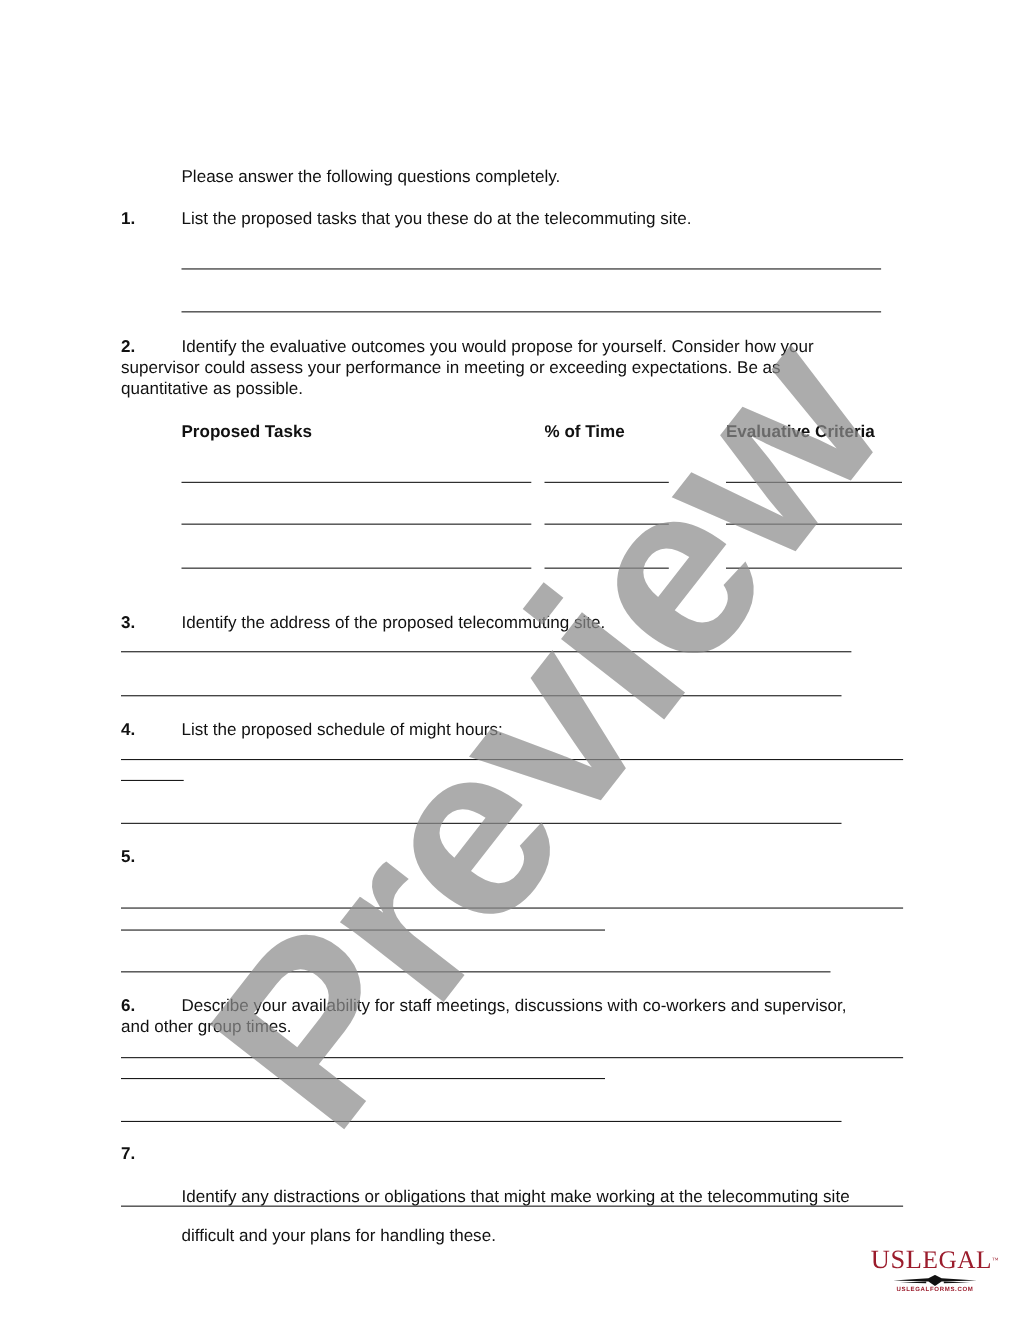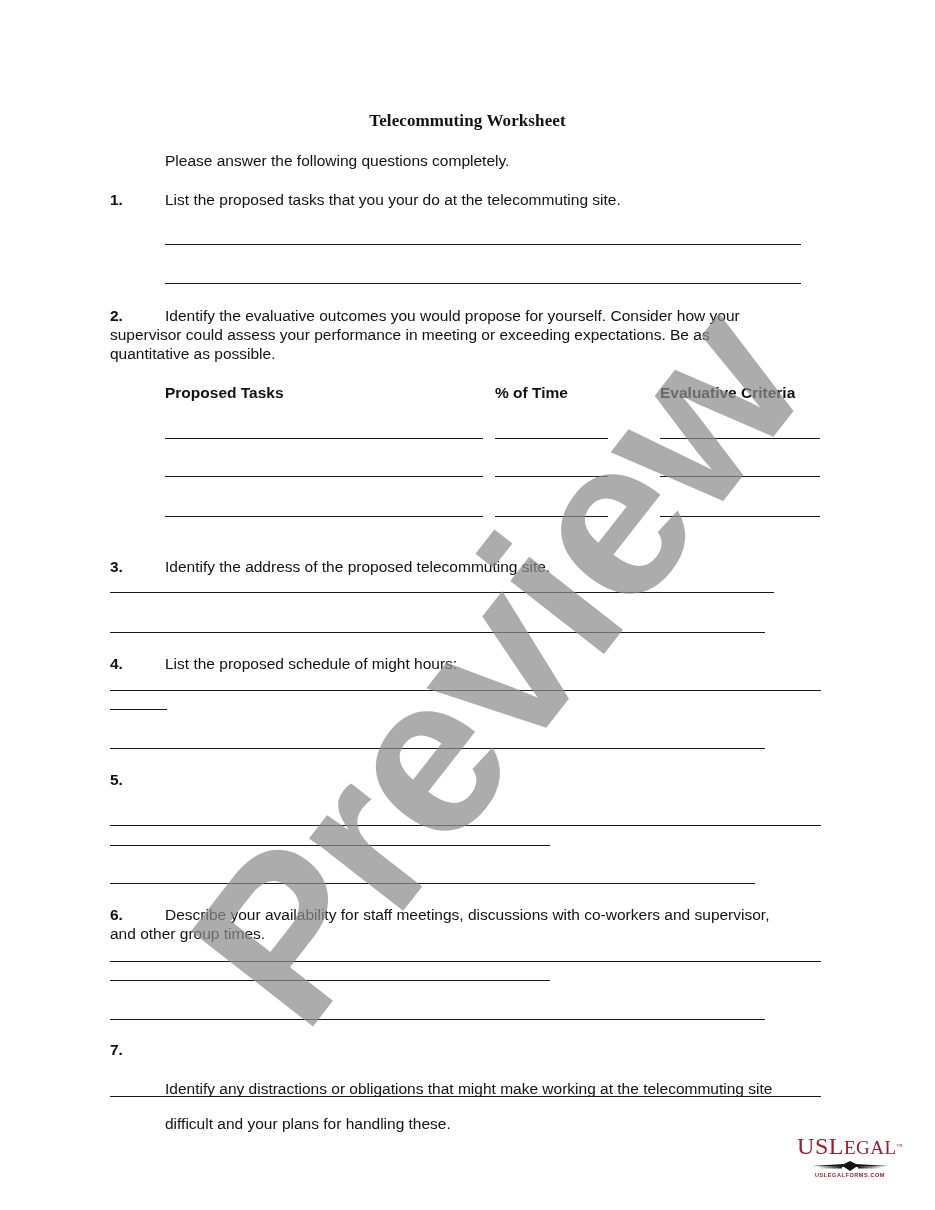--- a/index.html
+++ b/index.html
@@ -24,35 +24,34 @@
       font-family: "Liberation Sans", "DejaVu Sans", sans-serif;
       font-weight: bold; font-size: 225px; color: rgba(140,140,140,0.72);
       text-align: center; pointer-events: none; line-height: 1;
       letter-spacing: -4px;
     }
     .logo { position: absolute; left: 790px; top: 1134px; width: 120px; height: 50px; text-align: center; }
     .logo-main {
       font-family: "Liberation Serif", "DejaVu Serif", serif;
       color: #9b1c2c; font-size: 24px; line-height: 24px; letter-spacing: 0.5px;
     }
-    .logo-main .small { font-size: 19px; }
+    .logo-main .small { font-size: 23px; }
     .logo-tm { font-size: 6px; vertical-align: top; color: #9b1c2c; }
     .logo-eagle { display: block; margin: 1px auto 0; }
     .logo-url { font-size: 5.5px; color: #9b1c2c; letter-spacing: 0.6px; font-weight: bold; margin-top: 1px; }
   </style>
 </head>
 <body>
 
 <div class="page">
 
-  <div class="title">Telecommuting Worksheet</div>
   <div class="txt" style="left:165px; top:151px;">Please answer the following questions completely.</div>
 
   <div class="num" style="left:110px; top:190px;">1.</div>
-  <div class="txt" style="left:165px; top:190px;">List the proposed tasks that you your do at the telecommuting site.</div>
+  <div class="txt" style="left:165px; top:190px;">List the proposed tasks that you these do at the telecommuting site.</div>
   <div class="line" style="left:165px; top:244px; width:636px;"></div>
   <div class="line" style="left:165px; top:283px; width:636px;"></div>
 
   <div class="num" style="left:110px; top:306px;">2.</div>
   <div class="txt" style="left:110px; top:325px;">supervisor could assess your performance in meeting or exceeding expectations. Be as</div>
   <div class="txt" style="left:165px; top:306px;">Identify the evaluative outcomes you would propose for yourself. Consider how your</div>
   <div class="txt" style="left:110px; top:344px;">quantitative as possible.</div>
 
   <div class="txt bold" style="left:165px; top:383px;">Proposed Tasks</div>
   <div class="txt bold" style="left:495px; top:383px;">% of Time</div>

